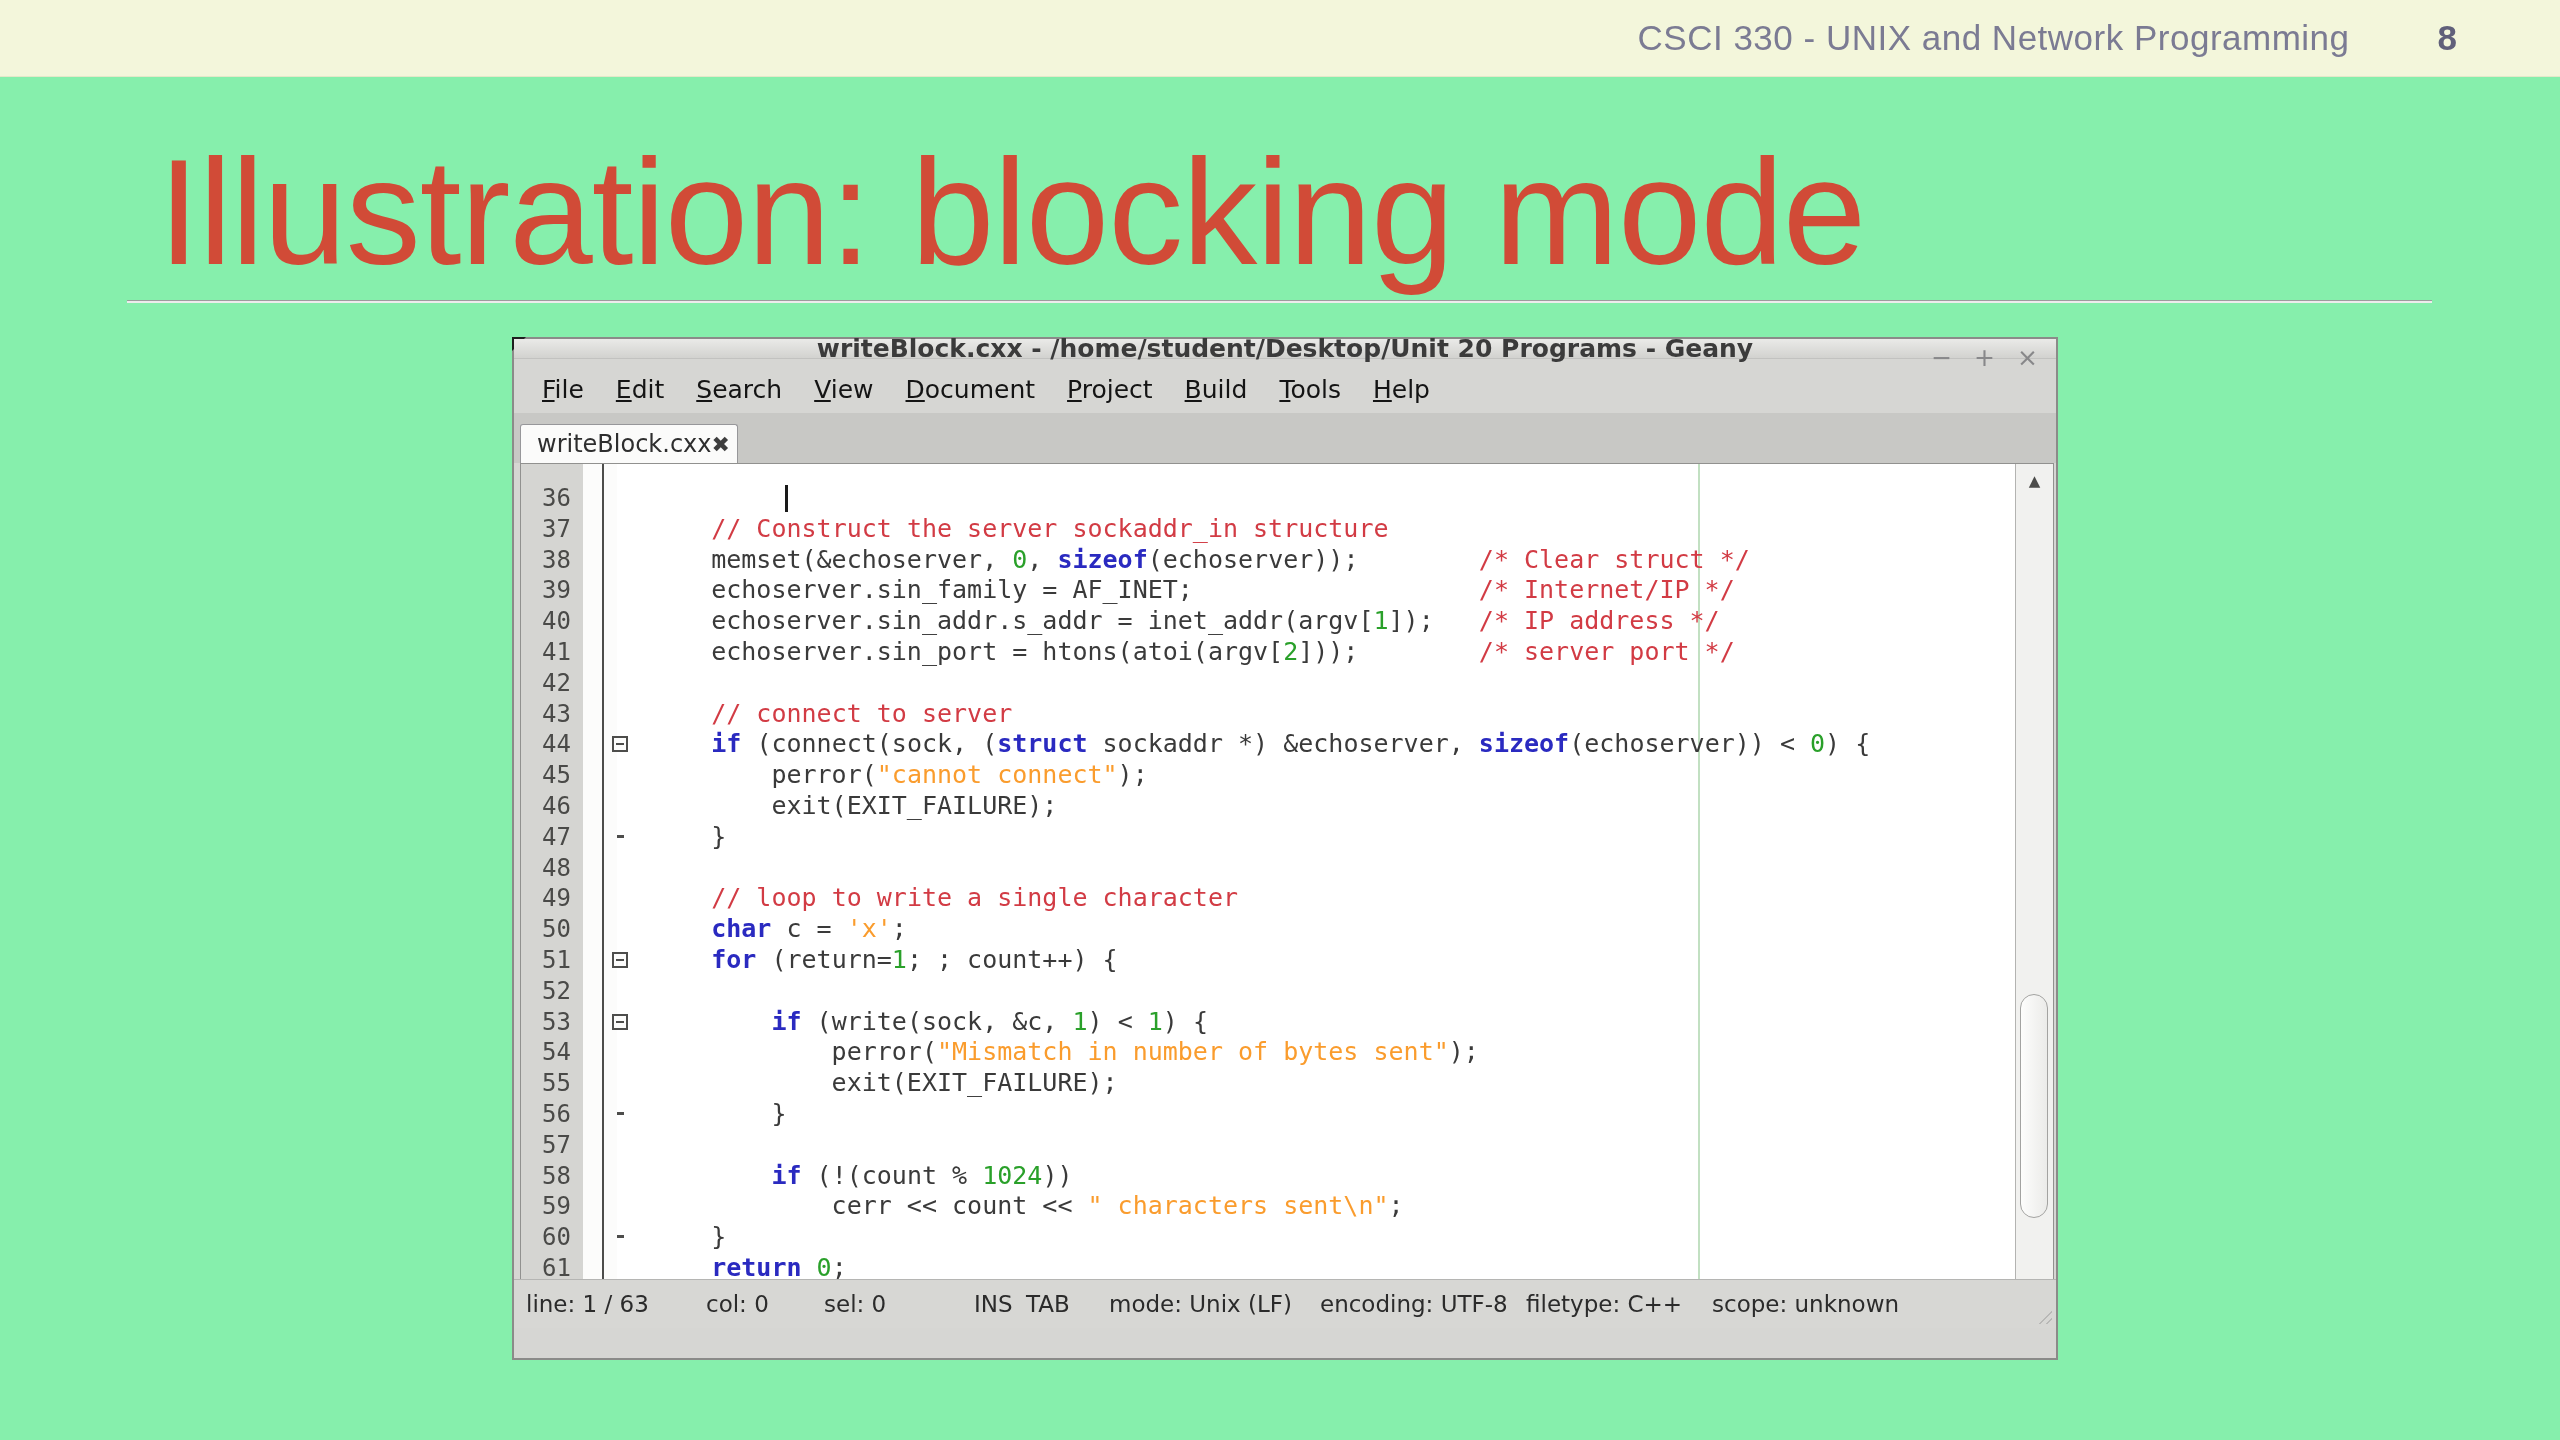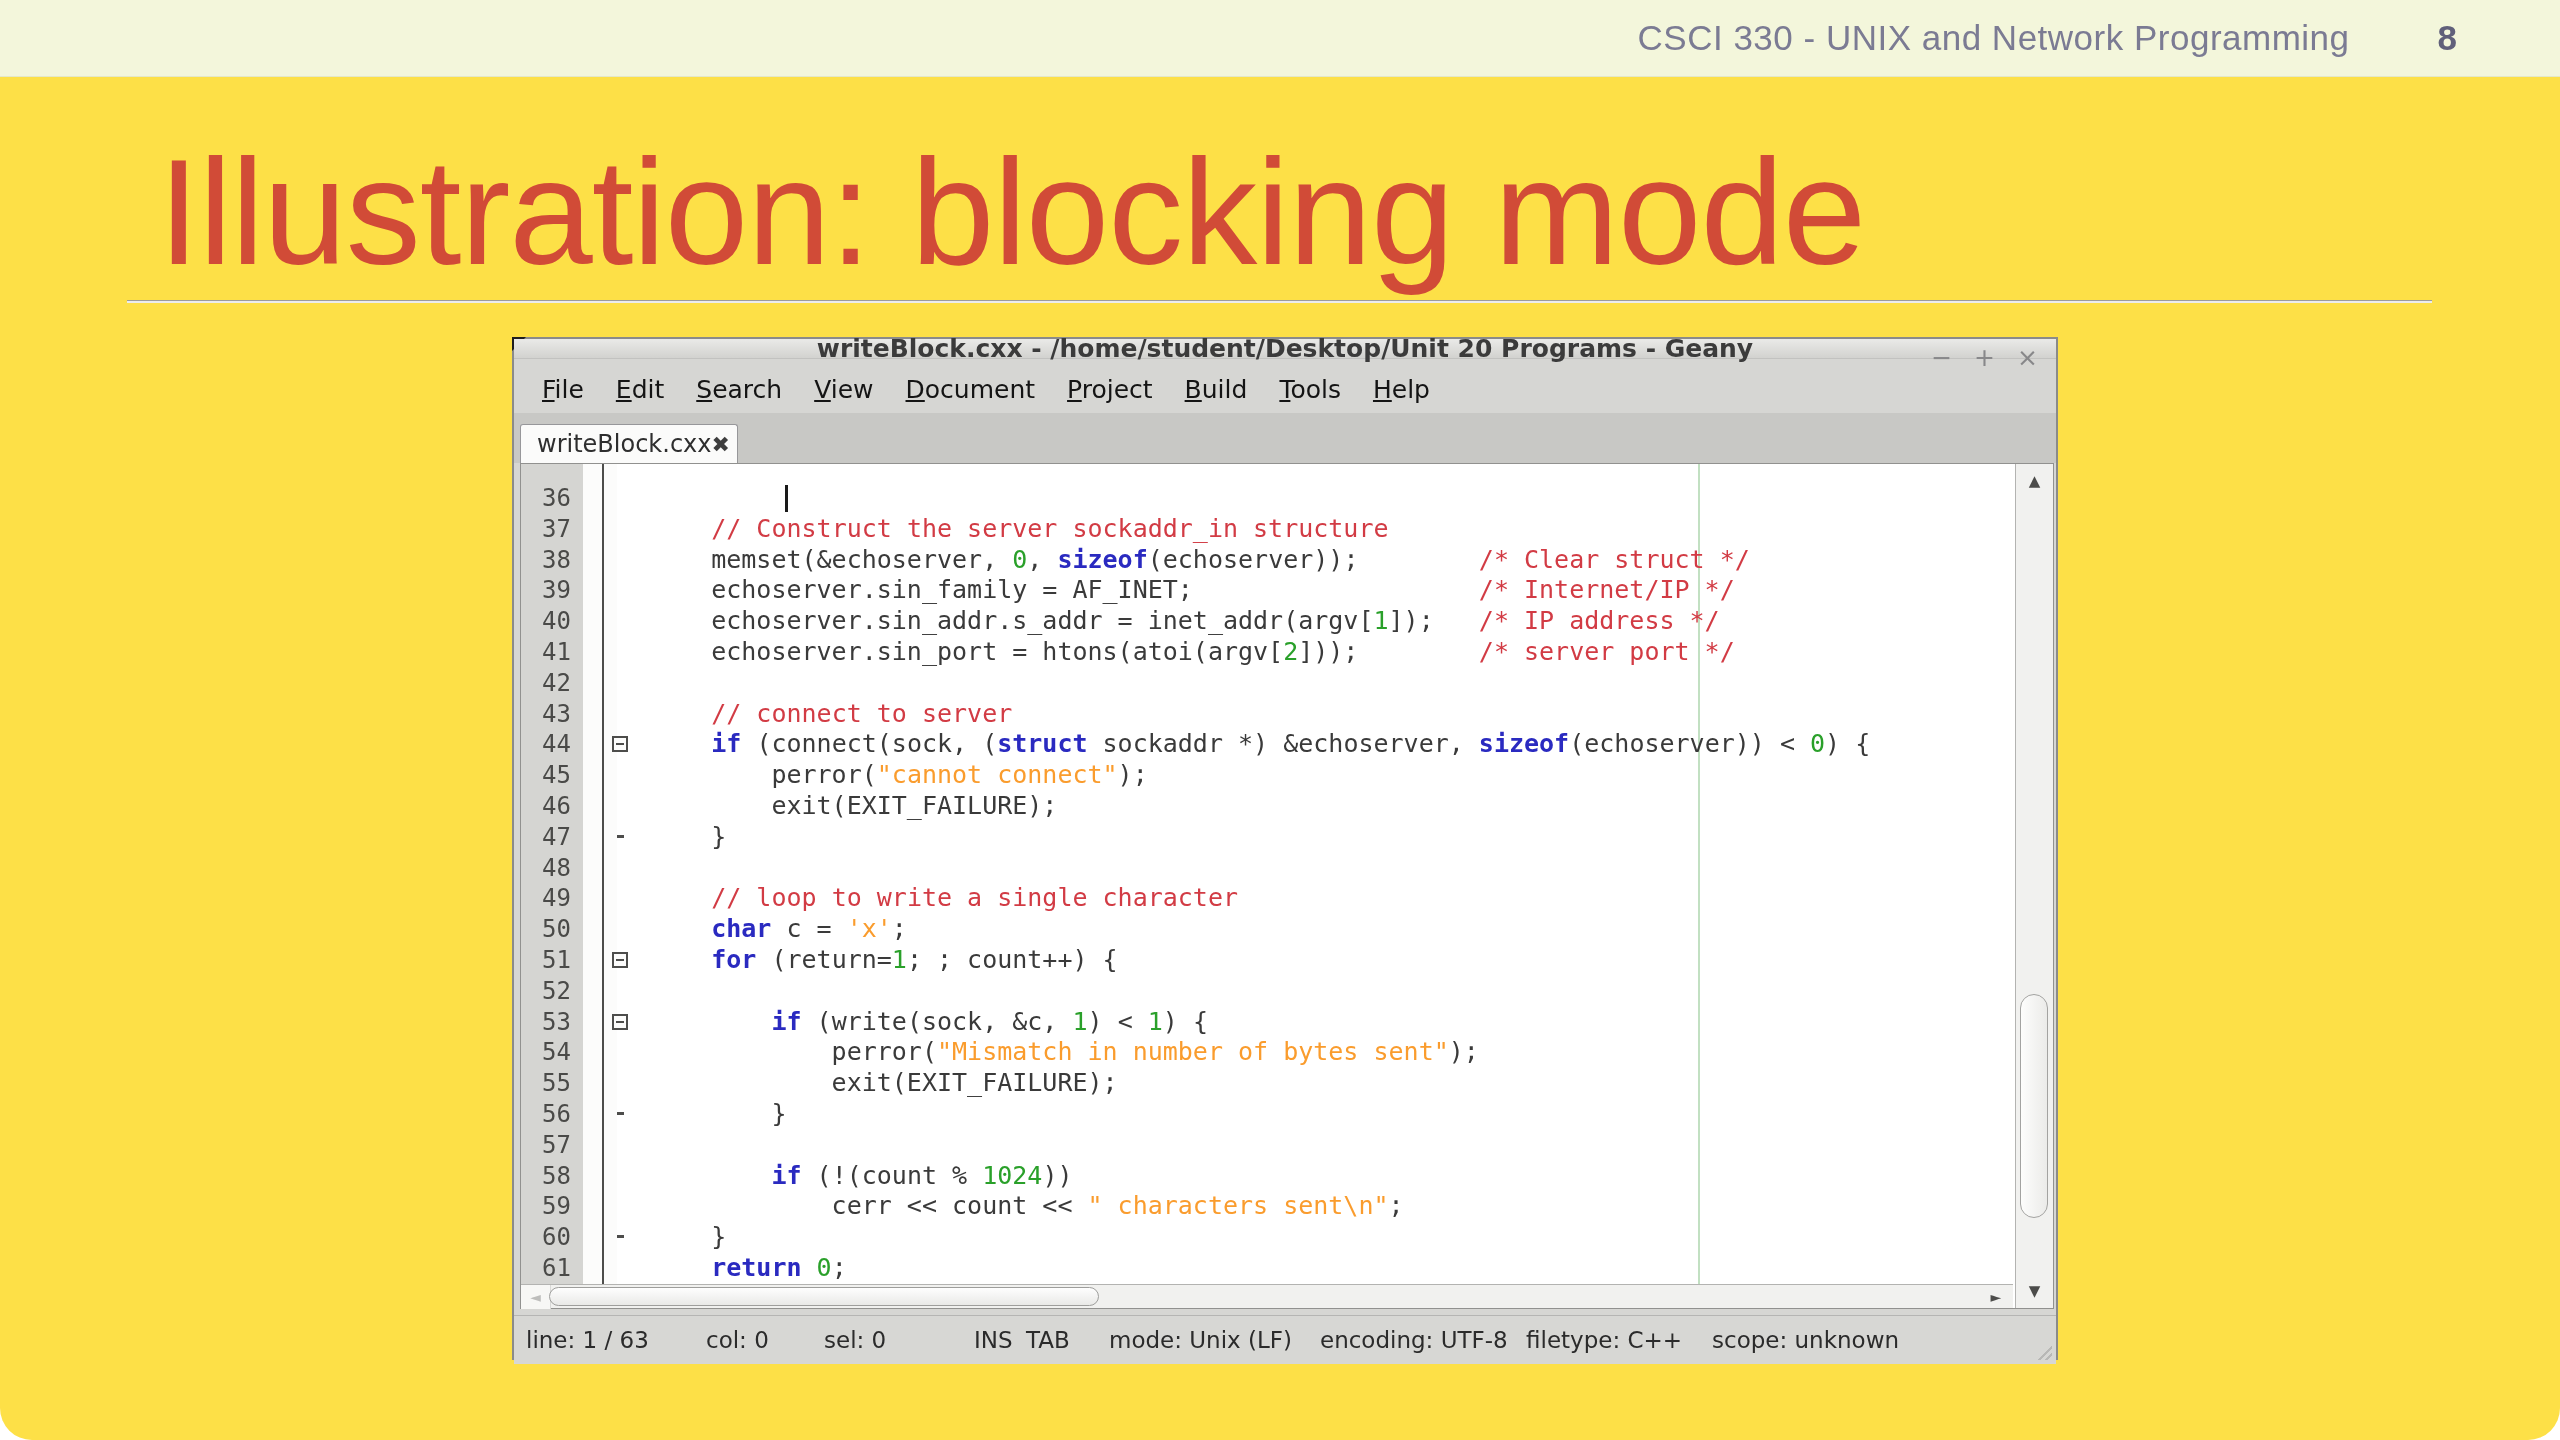--- a/index.html
+++ b/index.html
@@ -1,18 +1,18 @@
 <!DOCTYPE html>
 <html style="--c-default: #3a3a3a; --c-comment: #d23b44; --c-keyword: #2a2ac0; --c-number: #2aa02a; --c-string: #fa9c2d;"><head>
 <meta charset="utf-8">
 <style>
   * { margin:0; padding:0; box-sizing:border-box; }
   html,body { width:2560px; height:1440px; background:#ffffff; overflow:hidden; }
-  .slide { position:absolute; left:0; top:0; width:2560px; height:1440px; background:#fde047;
-           font-family:"Liberation Sans", sans-serif;border-radius:32px; }
+  .slide { position:absolute; left:0; top:0; width:2560px; height:1440px; background:#86efac;
+           font-family:"Liberation Sans", sans-serif; }
 
   
   .topbar { position:absolute; left:0; top:0; width:2560px; height:77px; background:#f3f6db;
             border-bottom:1px solid #e4e8c9; display:flex; align-items:center; justify-content:flex-end; }
   .course { font-size:35px; color:#7b7b93; margin-right:88px; letter-spacing:0.5px; }
   .pagenum { font-size:35px; font-weight:bold; color:#60607a; margin-right:103px; }
 
   
   .slide-title { position:absolute; left:158px; top:126px; font-size:150px; font-weight:400;
                  color:#d14b37; letter-spacing:-1px; white-space:nowrap; }
@@ -79,21 +79,21 @@
 
   .hscroll { position:absolute; left:0; top:820px; width:1492px; height:24px; background:#f1f1ef;
              border-top:1px solid #b3b3b1; }
   .harr { position:absolute; top:0; height:24px; width:30px; display:flex; align-items:center;
           justify-content:center; font-size:14px; font-family:"DejaVu Sans",sans-serif; }
   .harr.left { left:0; color:#bdbdbb; background:#f7f7f5; border-right:1px solid #d8d8d6; }
   .harr.right { right:2px; color:#4c4c4a; }
   .hthumb { position:absolute; left:28px; top:2px; width:550px; height:19px; border-radius:10px;
             background:linear-gradient(#fefefe,#e9e9e7); border:1px solid #9e9e9c; }
 
-  .statusbar { position:absolute; left:0; top:976px; width:100%; height:49px; background:#d7d7d4;
+  .statusbar { position:absolute; left:0; top:940px; width:100%; height:49px; background:#d7d7d4;
                border-top:1px solid #b5b5b3; }
   .sitem { position:absolute; top:50%; transform:translateY(-50%); font-size:23px; color:#2b2b2b;
            white-space:nowrap; font-family:"DejaVu Sans",sans-serif; }
   .grip { position:absolute; right:4px; bottom:4px; width:14px; height:14px;
           background:linear-gradient(135deg, transparent 50%, #b8b8b6 50%, #b8b8b6 60%, transparent 60%, transparent 75%, #b8b8b6 75%, #b8b8b6 85%, transparent 85%); }
 </style>
 </head>
 <body>
 
 <div class="slide">

